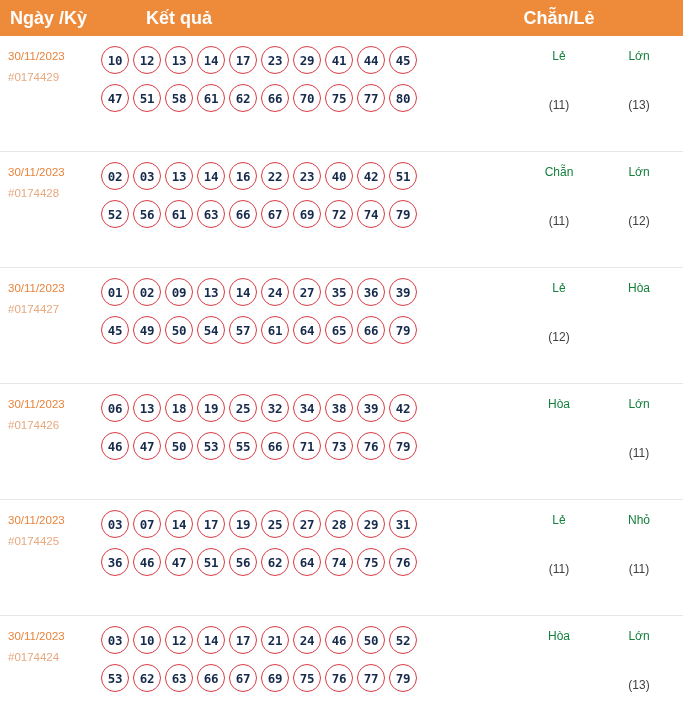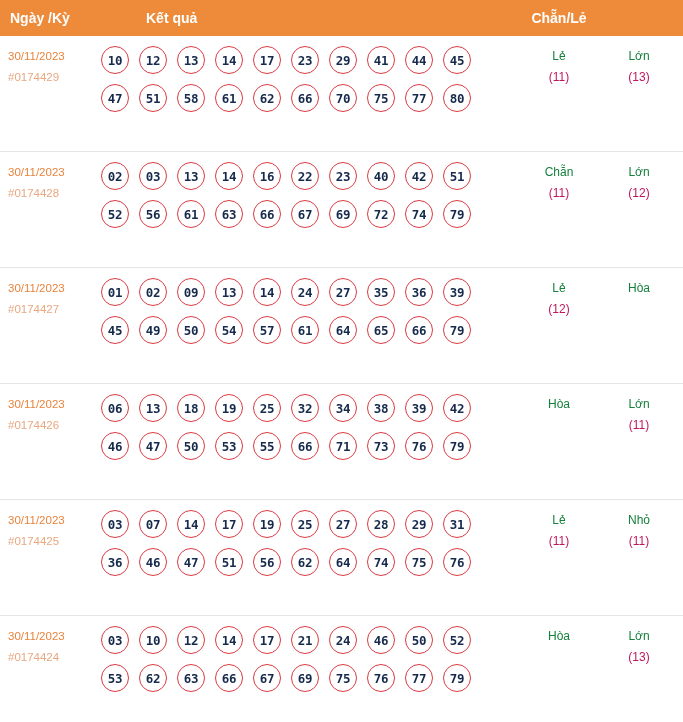--- a/index.html
+++ b/index.html
@@ -25,21 +25,21 @@
     position: relative;
     height: 36px;
     background: #ee8b3a;
     color: #ffffff;
   }
   .th {
     position: absolute;
     top: 0;
     height: 36px;
     line-height: 36px;
-    font-size: 14px;
+    font-size: 18px;
     font-weight: bold;
     white-space: nowrap;
     color: #ffffff;
   }
   .th-date   { left: 10px; }
   .th-result { left: 103px; margin-left: 43px; }
   .th-oddeven{ left: 520px; width: 78px; text-align: center; }
   .th-bigsmall{ left: 600px; width: 78px; text-align: center; }
 
   
@@ -63,21 +63,21 @@
   .draw-id   { color: #e8a77f; display: block; white-space: nowrap; }
 
   .cell-balls {
     position: absolute;
     left: 101px;
     top: 10px;
     width: 400px;
   }
   .ball-line {
     display: flex;
-    gap: 10px;
+    gap: 4px;
     margin-bottom: 10px;
   }
   .ball {
     width: 28px;
     height: 28px;
     min-width: 28px;
     border: 1.4px solid #db3b43;
     border-radius: 50%;
     background: #ffffff;
     color: #162a4d;
@@ -95,21 +95,21 @@
     position: absolute;
     top: 10px;
     width: 78px;
     text-align: center;
     font-size: 12px;
     line-height: 21px;
   }
   .cell-oddeven  { left: 520px; }
   .cell-bigsmall { left: 600px; }
   .verdict { color: #15803d; display: block; }
-  .verdict-count { color: #be185d; display: block; }
+  .verdict-count { color: #404040; display: block; margin-top: 28px; }
   .verdict-count:empty { display: none; }
 </style>
 </head>
 <body>
 
 <div class="results-table">
 
   <div class="table-header">
     <div class="th th-date">Ngày /Kỳ</div>
     <div class="th th-result">Kết quả</div>

